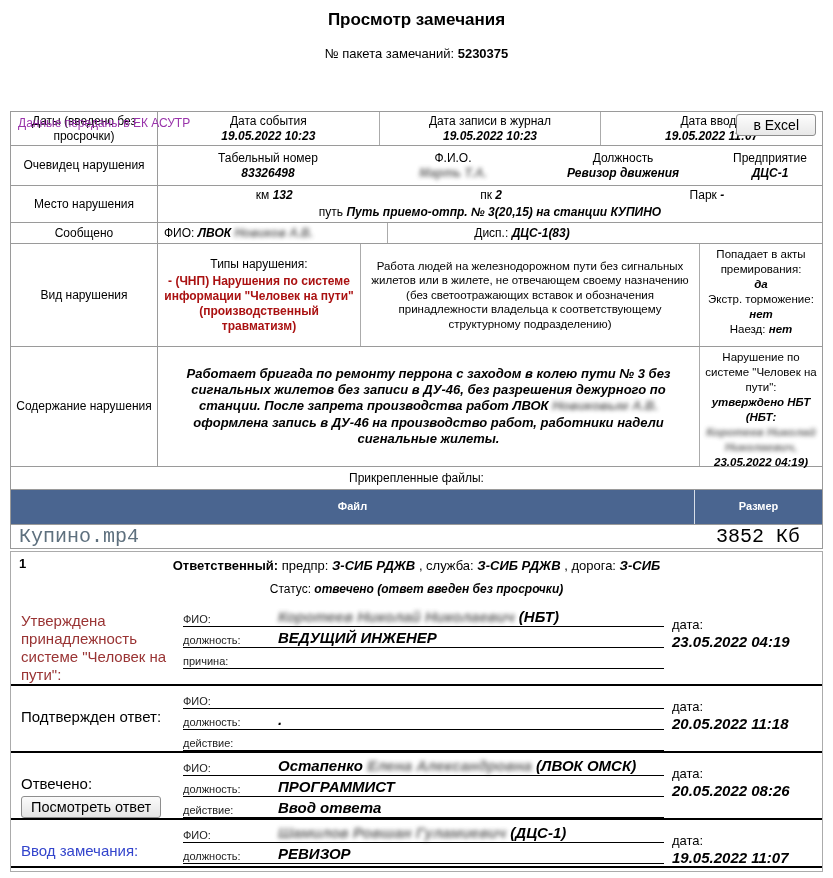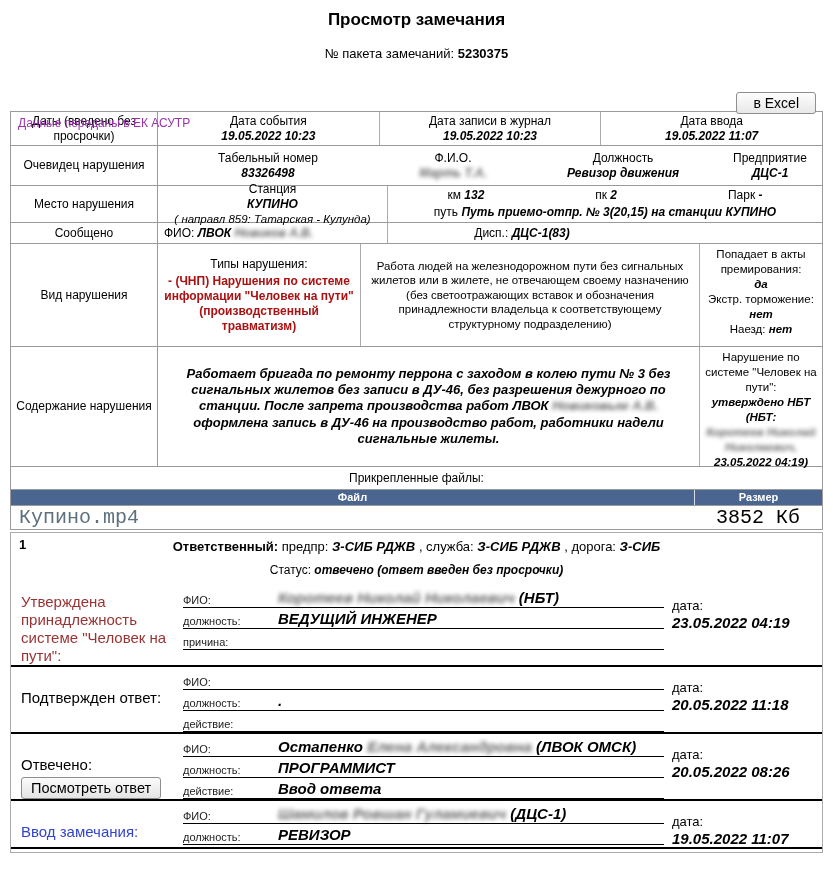--- a/index.html
+++ b/index.html
@@ -12,21 +12,21 @@
   .bi { font-weight: bold; font-style: italic; }
   .b  { font-weight: bold; }
   .blur { filter: blur(2.3px); opacity: .8; color:#444; }
 
   
   .hdr { text-align: center; padding-top: 10px; }
   .title { font-size: 17px; font-weight: bold; }
   .sub1 { margin-top: 16px; font-size: 13px; }
   .sub2 { margin-top: 5px;  font-size: 13px; }
   .excel-btn {
-    position: absolute; top: 92px; right: 17px;
+    position: absolute; top: 114px; right: 17px;
     font-family: inherit; font-size: 14px; color:#000;
     padding: 2px 16px; border: 1px solid #8e8e8e; border-radius: 3px;
     background: linear-gradient(#fdfdfd, #e8e8e8); cursor: pointer;
   }
   .transfer { position: absolute; top: 116px; left: 18px; font-size: 12px;
     color: #9933aa; text-decoration: none; cursor: pointer; }
 
   
   .tbl { margin: 50px 10px 0; border: 1px solid #9a9a9a; }
   .trow { display: flex; border-bottom: 1px solid #9a9a9a; }
@@ -37,21 +37,21 @@
   .lblcol { width: 147px; flex: none; border-right: 1px solid #9a9a9a; }
   .f1 { flex: 1; }
 
   .r-dates { height: 34px; }
   .r-witness { height: 40px; }
   .r-place { height: 37px; }
   .r-reported { height: 21px; }
   .r-type { height: 103px; }
   .r-content { height: 120px; }
   .r-ftitle { height: 23px; }
-  .r-fhead { height: 16px; background: #4a6590; }
+  .r-fhead { height: 35px; background: #4a6590; }
   .r-file { height: 23px; font-family: Liberation Mono, monospace; }
 
   .w230 { width: 230px; flex: none; }
   .w203 { width: 203px; flex: none; }
   .w122 { width: 122px; flex: none; }
   .w128 { width: 128px; flex: none; }
   .dir { font-style: italic; font-size: 11.5px; }
   .kmline { display: flex; justify-content: space-around; margin-bottom: 2px; }
   .leftalign { align-items: flex-start; text-align: left; padding-left: 6px; }
   .disp-cell { padding-right: 170px; }
@@ -134,25 +134,20 @@
     <div class="tcell f1">
       <div>
         <span>Предприятие</span>
         <span class="bi">ДЦС-1</span>
       </div>
     </div>
   </div>
 
   <div class="trow r-place">
     <div class="tcell lblcol">Место нарушения</div>
-    <div class="tcell w230 br">
-      <div>Станция</div>
-      <div class="bi">КУПИНО</div>
-      <div class="dir">( направл 859: Татарская - Кулунда)</div>
-    </div>
     <div class="tcell f1">
       <div class="kmline">
         <span><span>км</span> <span class="bi">132</span></span>
         <span><span>пк</span> <span class="bi">2</span></span>
         <span><span>Парк</span> <span class="bi">-</span></span>
       </div>
       <div>
         <span>путь</span>
         <span class="bi">Путь приемо-отпр. № 3(20,15) на станции КУПИНО</span>
       </div>

